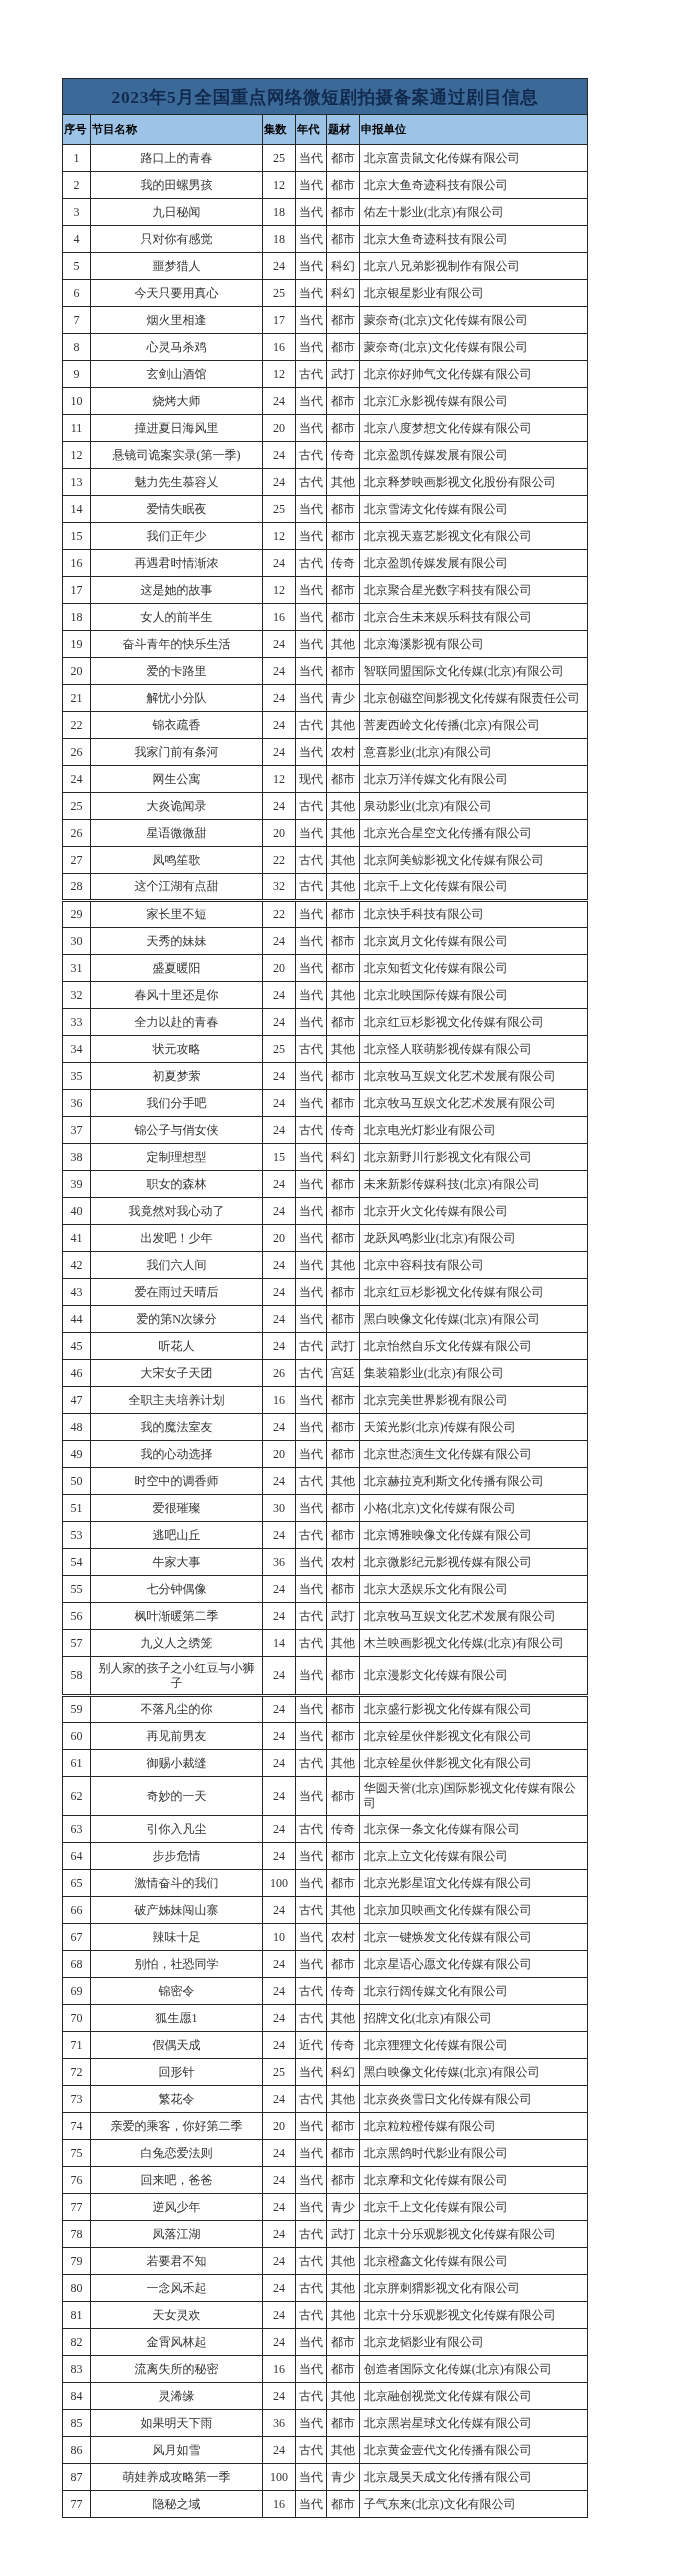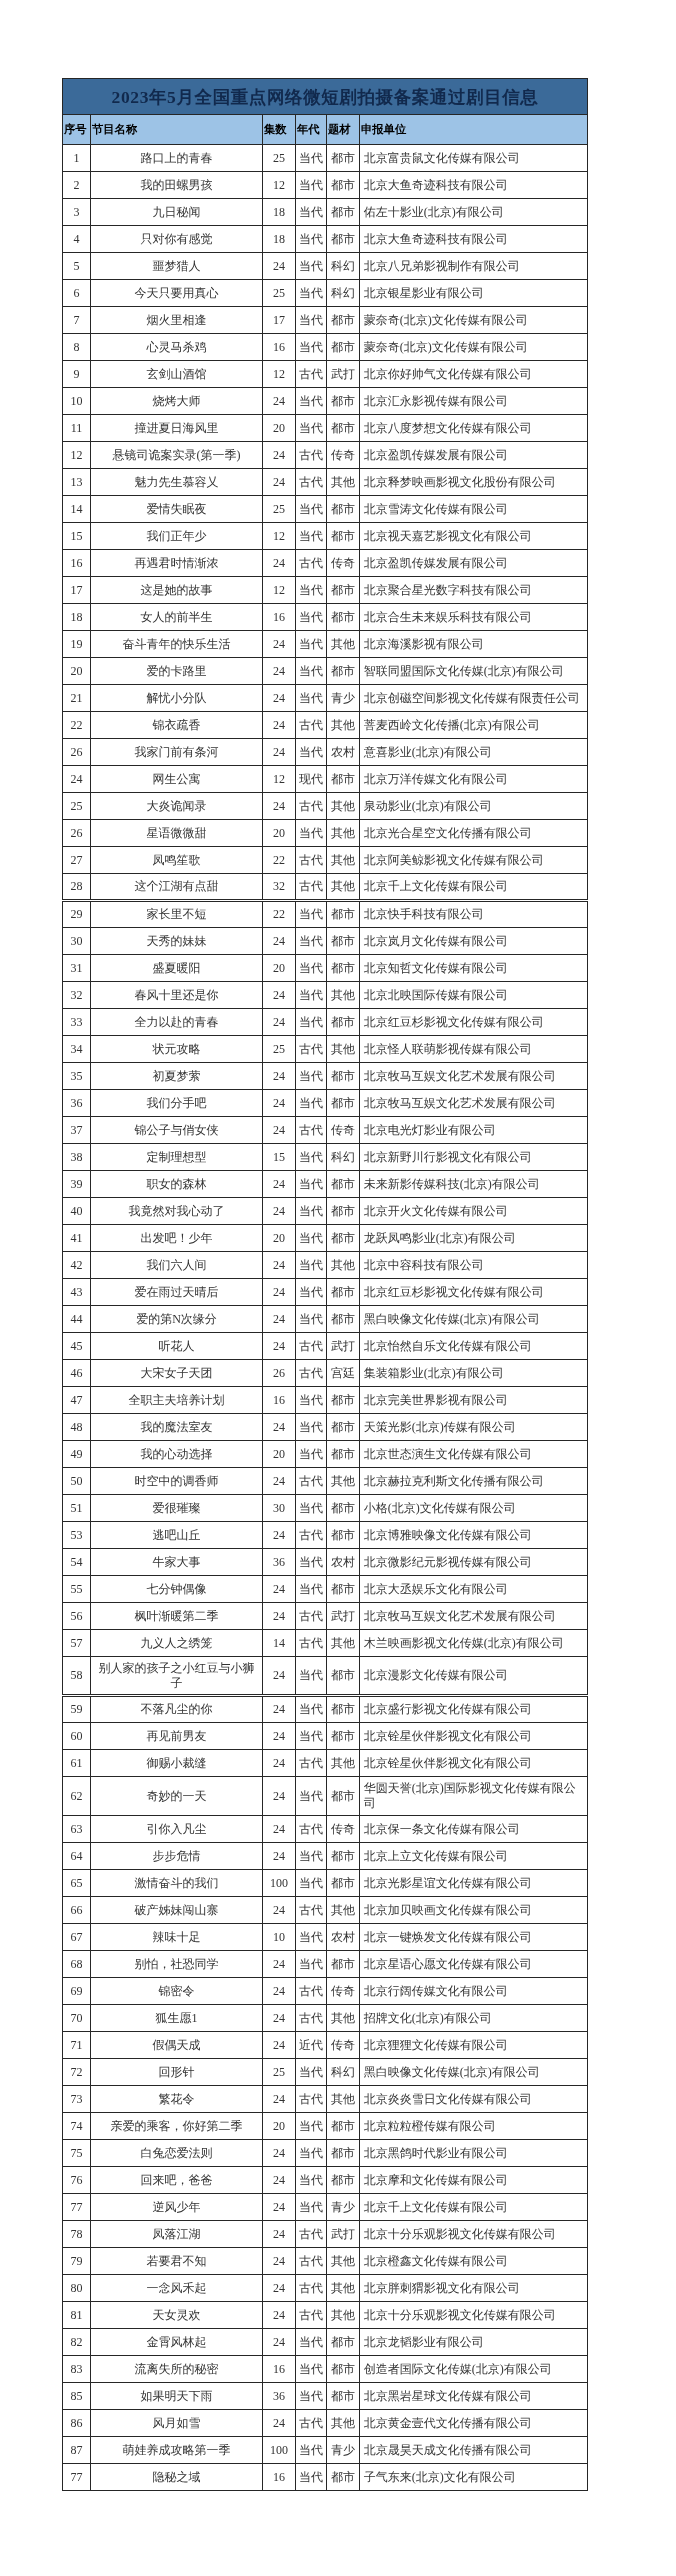--- a/index.html
+++ b/index.html
@@ -743,20 +743,28 @@
         </tr>
         <tr data-name="table-row">
           <td class="col-index" data-name="cell-index">83</td>
           <td class="col-title" data-name="cell-title">流离失所的秘密</td>
           <td class="col-episodes" data-name="cell-episodes">16</td>
           <td class="col-era" data-name="cell-era">当代</td>
           <td class="col-genre" data-name="cell-genre">都市</td>
           <td class="col-company" data-name="cell-company">创造者国际文化传媒(北京)有限公司</td>
         </tr>
         <tr data-name="table-row">
+          <td class="col-index" data-name="cell-index">84</td>
+          <td class="col-title" data-name="cell-title">灵浠缘</td>
+          <td class="col-episodes" data-name="cell-episodes">24</td>
+          <td class="col-era" data-name="cell-era">古代</td>
+          <td class="col-genre" data-name="cell-genre">其他</td>
+          <td class="col-company" data-name="cell-company">北京融创视觉文化传媒有限公司</td>
+        </tr>
+        <tr data-name="table-row">
           <td class="col-index" data-name="cell-index">85</td>
           <td class="col-title" data-name="cell-title">如果明天下雨</td>
           <td class="col-episodes" data-name="cell-episodes">36</td>
           <td class="col-era" data-name="cell-era">当代</td>
           <td class="col-genre" data-name="cell-genre">都市</td>
           <td class="col-company" data-name="cell-company">北京黑岩星球文化传媒有限公司</td>
         </tr>
         <tr data-name="table-row">
           <td class="col-index" data-name="cell-index">86</td>
           <td class="col-title" data-name="cell-title">风月如雪</td>

